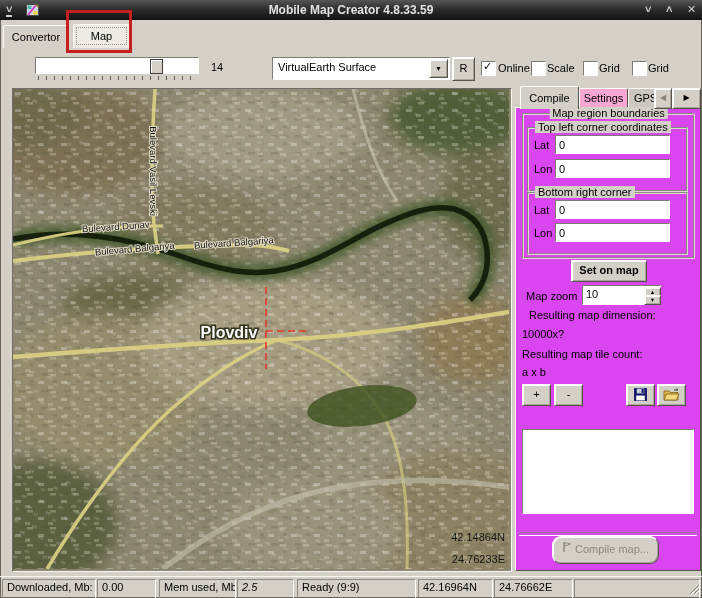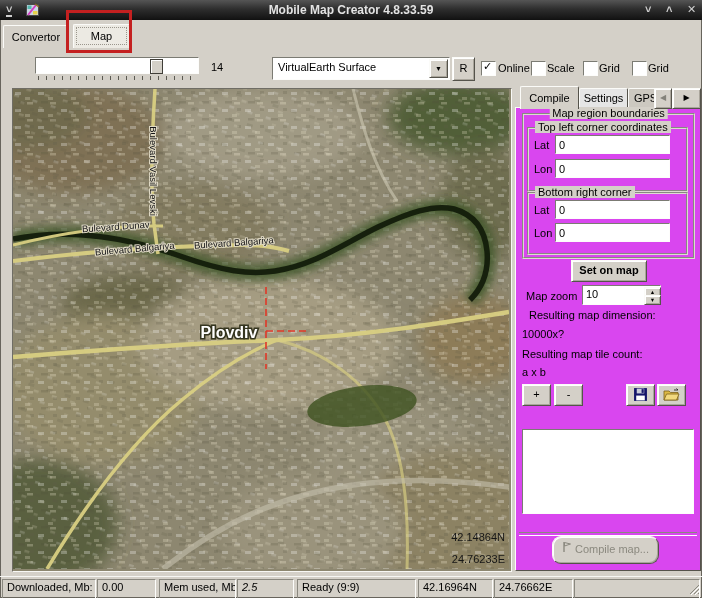--- a/index.html
+++ b/index.html
@@ -37,21 +37,21 @@
   .checkbox{width:13px;height:13px;top:61px;}
   .check-mark{position:absolute;left:1px;top:-2px;font-size:11px;font-weight:bold;}
   .cb-label{top:62px;}
   
   .map-frame{left:12px;top:88px;width:498px;height:482px;border:1px solid;
              border-color:#6f6d65 #f8f8f5 #f8f8f5 #6f6d65;background:#8d8770;}
   
   .rpanel{left:515px;top:85px;width:186px;height:485px;}
   .rtab{position:absolute;}
   .rtab-compile{left:5px;top:1px;width:57px;height:22px;line-height:22px;z-index:3;}
-  .rtab-settings{left:64px;top:3px;width:47px;height:19px;line-height:19px;background:#e5e5e5;}
+  .rtab-settings{left:64px;top:3px;width:47px;height:19px;line-height:19px;background:#f9a8d4;}
   .rtab-gps{left:113px;top:3px;width:33px;height:19px;line-height:19px;background:#ccc8c0;overflow:hidden;}
   .rtab-scroll-left{left:139px;top:3px;width:16px;height:19px;line-height:18px;text-align:center;
                     font-size:8px;color:#84827a;z-index:4;}
   .rtab-scroll-right{left:157px;top:3px;width:27px;height:19px;line-height:18px;text-align:center;
                      font-size:8px;z-index:4;}
   .rpage{left:0;top:22px;width:184px;height:462px;border:1px solid;
          border-color:#fbfbf8 #55534b #55534b #fbfbf8;background:#d946ef;}
   .groupbox{position:absolute;border:2px groove #dedad2;}
   .gb-legend{position:absolute;top:-8px;background:#d4d0c8;padding:0 3px;white-space:nowrap;}
   .gb-legend.center{left:50%;transform:translateX(-50%);}

